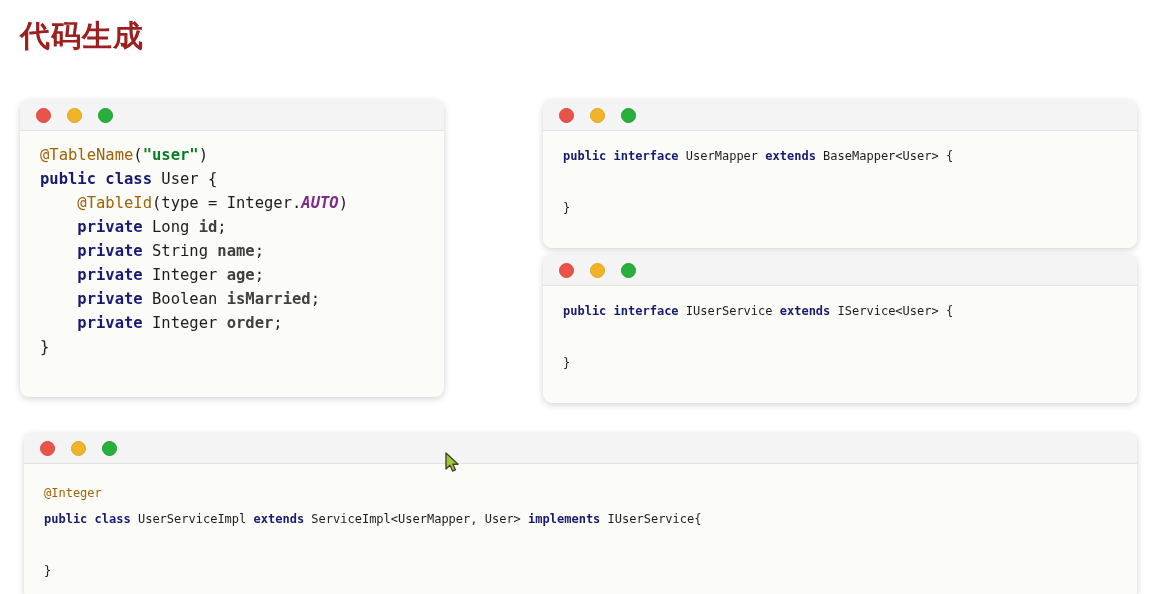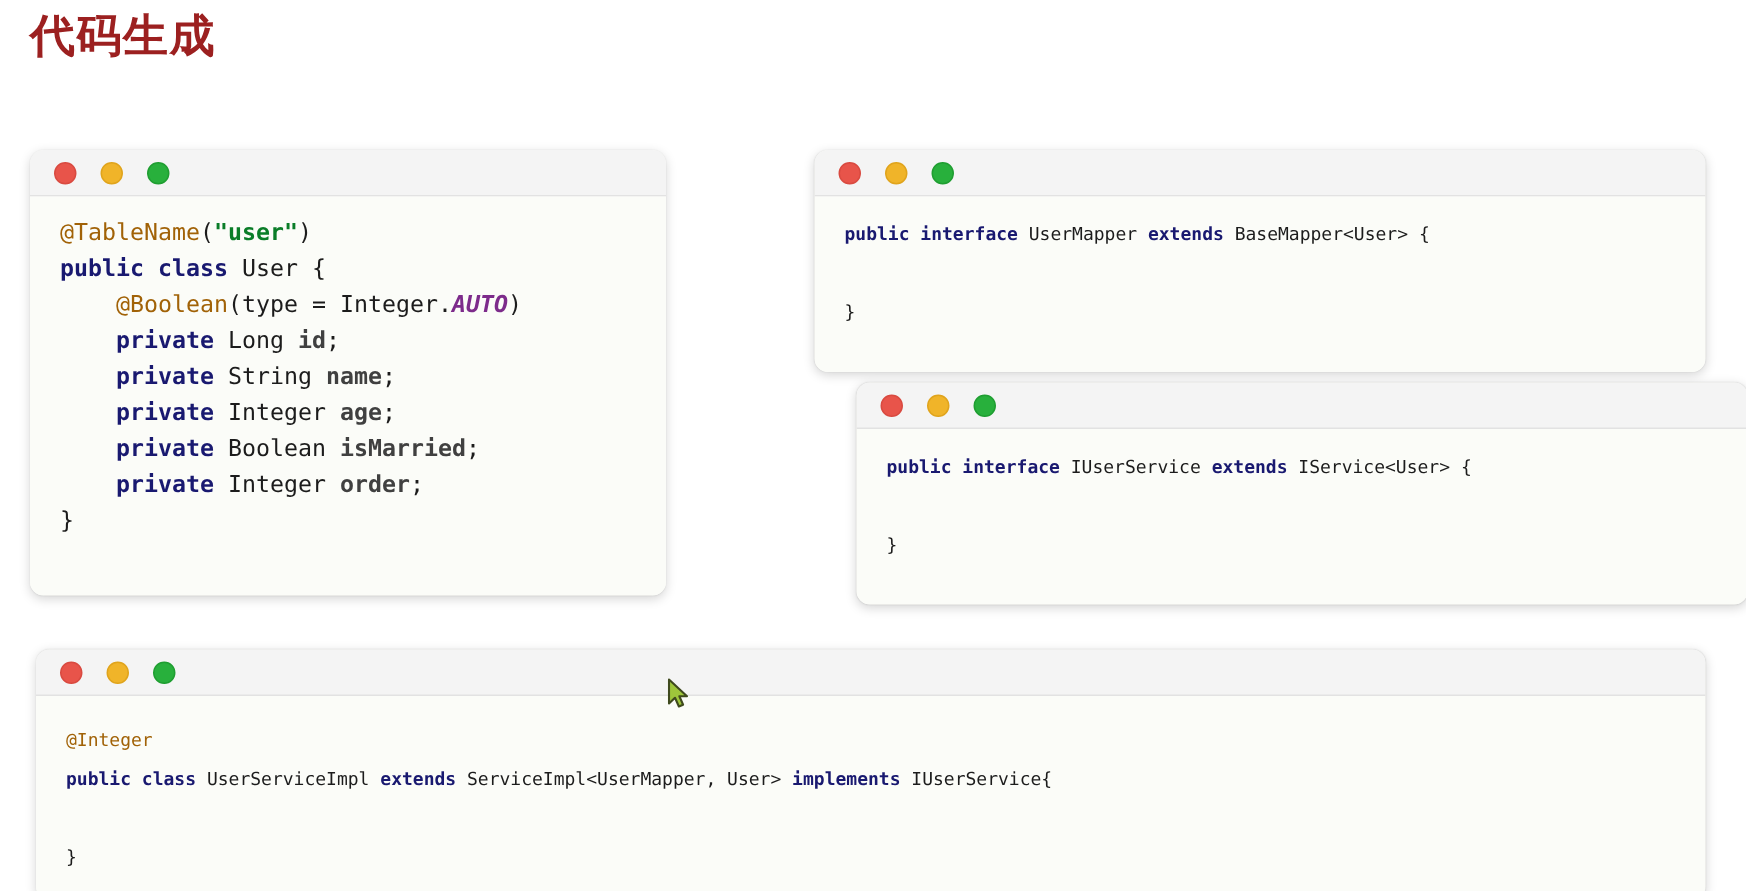--- a/index.html
+++ b/index.html
@@ -13,27 +13,28 @@
     position: relative;
     overflow: hidden;
     font-family: "Liberation Sans", sans-serif;
     -webkit-font-smoothing: antialiased;
   }
 
   
   #page-title {
     position: absolute;
     left: 20px;
-    top: 3px;
+    top: 16px;
     font-size: 30px;
     font-weight: bold;
     color: #9c2020;
     letter-spacing: 1px;
     line-height: 44px;
     white-space: nowrap;
+    font-family: Liberation Mono, monospace;
   }
 
   
   .card {
     position: absolute;
     background: #fbfcf8;
     border-radius: 9px;
     box-shadow: 0 2px 7px rgba(0,0,0,0.17), 0 0 1px rgba(0,0,0,0.10);
     overflow: hidden;
   }
@@ -81,21 +82,21 @@
   .kw   { color: #191970; font-weight: bold; }
   .ann  { color: #a16207; }
   .str  { color: #0a7d28; font-weight: bold; }
   .enumv{ color: #7d2b8b; font-weight: bold; font-style: italic; }
   .fld  { color: #404040; font-weight: bold; }
   .plain{ color: #1c1c1c; }
 
   
   #card-entity      { left: 20px;  top: 100px; width: 424px; }
   #card-mapper      { left: 543px; top: 100px; width: 594px; }
-  #card-service-api { left: 571px; top: 255px; width: 594px; }
+  #card-service-api { left: 543px; top: 255px; width: 594px; }
   #card-service-impl{ left: 24px;  top: 433px; width: 1113px; }
 
   #card-entity .card-body       { height: 240px; }
   #card-mapper .card-body       { height: 91px; }
   #card-service-api .card-body  { height: 91px; }
   #card-service-impl .card-body { height: 106px; padding-top: 16px; }
 
   
   #mouse-cursor {
     position: absolute;
@@ -113,21 +114,21 @@
 
 <div class="card" id="card-entity">
   <div class="card-titlebar">
     <span class="dot red"></span>
     <span class="dot yellow"></span>
     <span class="dot green"></span>
   </div>
   <div class="card-body">
     <pre class="code"><span class="ann">@TableName</span><span class="plain">(</span><span class="str">"user"</span><span class="plain">)</span>
 <span class="kw">public class</span><span class="plain"> User {</span>
-<span class="plain">    </span><span class="ann">@Boolean</span><span class="plain">(type = Integer.</span><span class="enumv">AUTO</span><span class="plain">)</span>
+<span class="plain">    </span><span class="ann">@TableId</span><span class="plain">(type = Integer.</span><span class="enumv">AUTO</span><span class="plain">)</span>
 <span class="plain">    </span><span class="kw">private</span><span class="plain"> Long </span><span class="fld">id</span><span class="plain">;</span>
 <span class="plain">    </span><span class="kw">private</span><span class="plain"> String </span><span class="fld">name</span><span class="plain">;</span>
 <span class="plain">    </span><span class="kw">private</span><span class="plain"> Integer </span><span class="fld">age</span><span class="plain">;</span>
 <span class="plain">    </span><span class="kw">private</span><span class="plain"> Boolean </span><span class="fld">isMarried</span><span class="plain">;</span>
 <span class="plain">    </span><span class="kw">private</span><span class="plain"> Integer </span><span class="fld">order</span><span class="plain">;</span>
 <span class="plain">}</span></pre>
   </div>
 </div>
 
 <div class="card" id="card-mapper">

